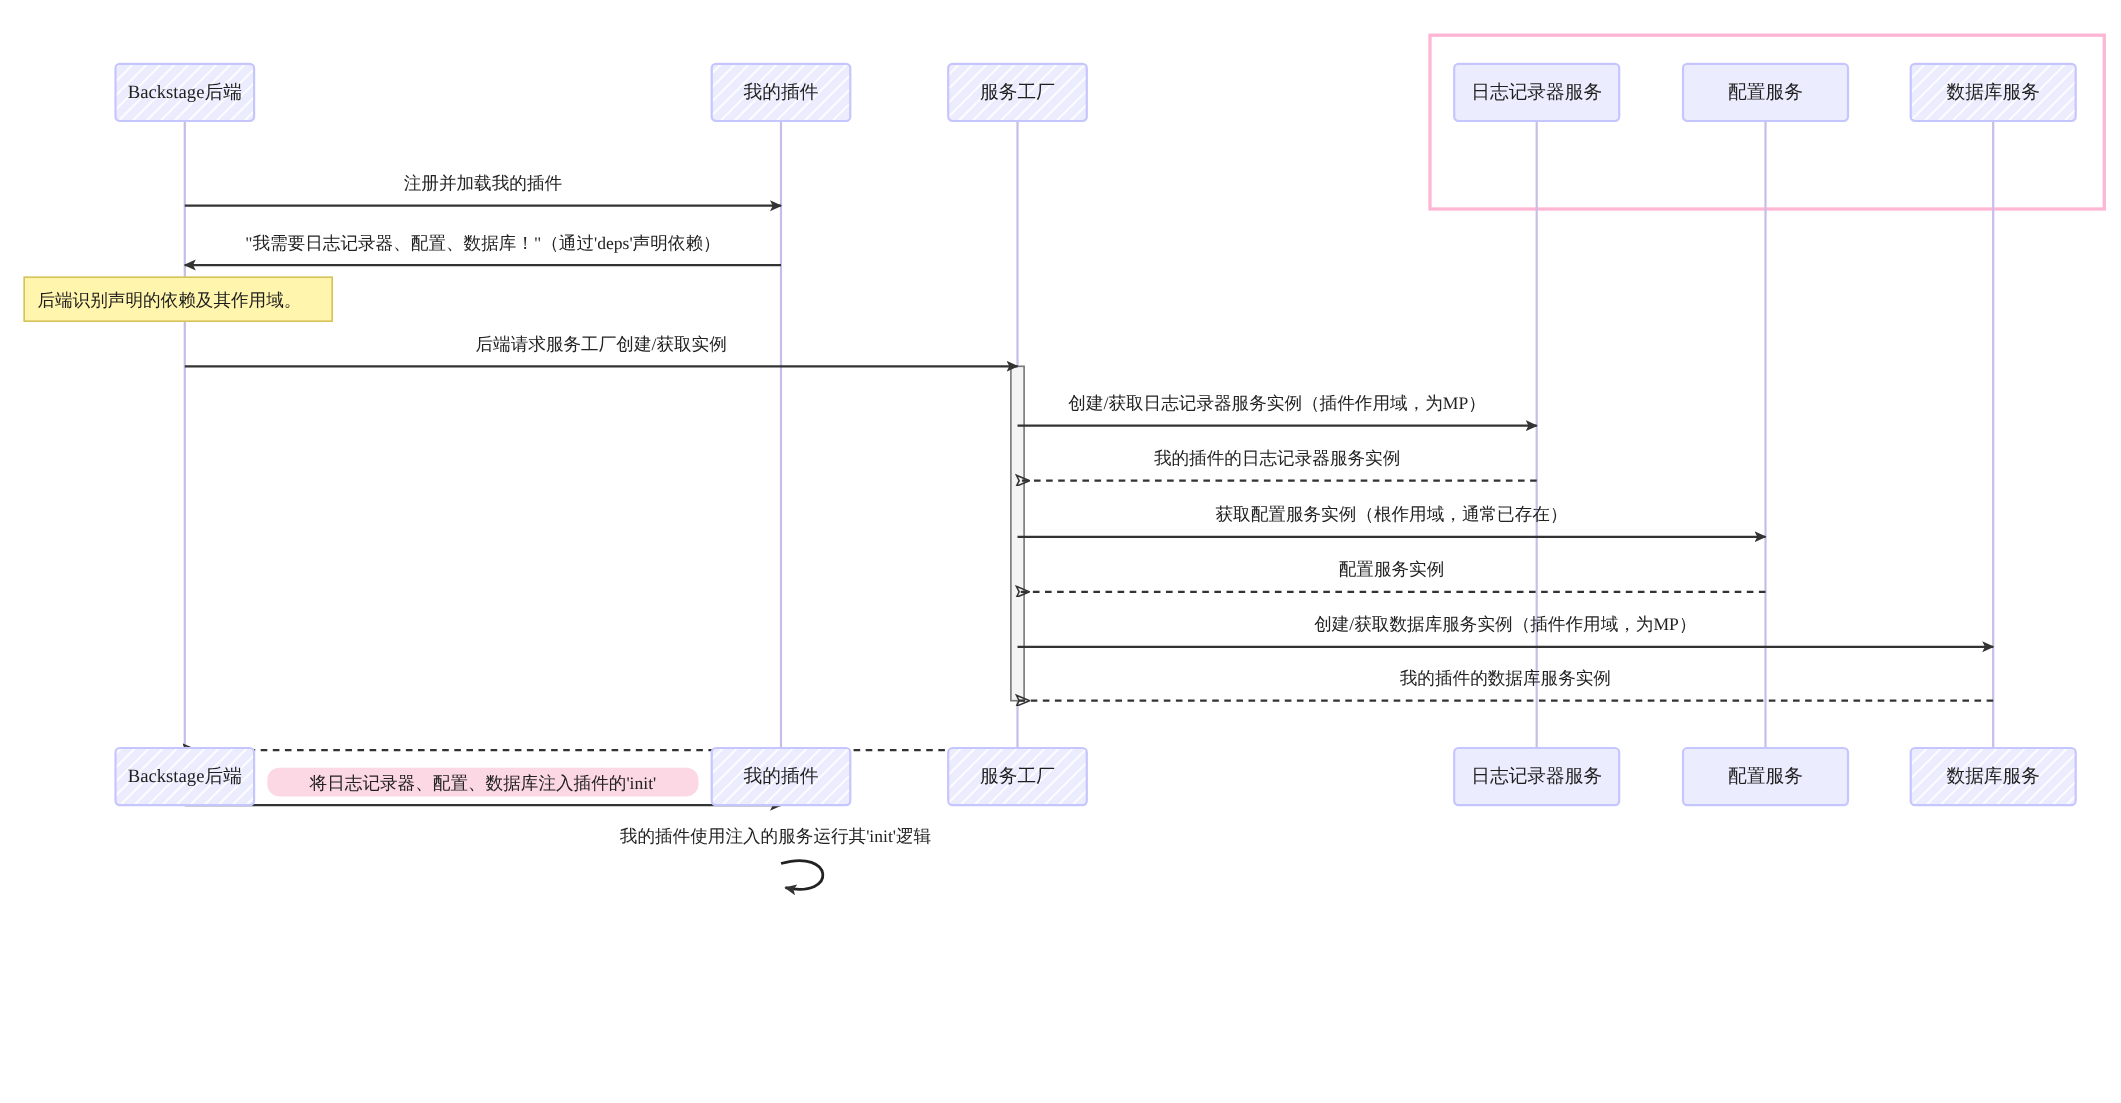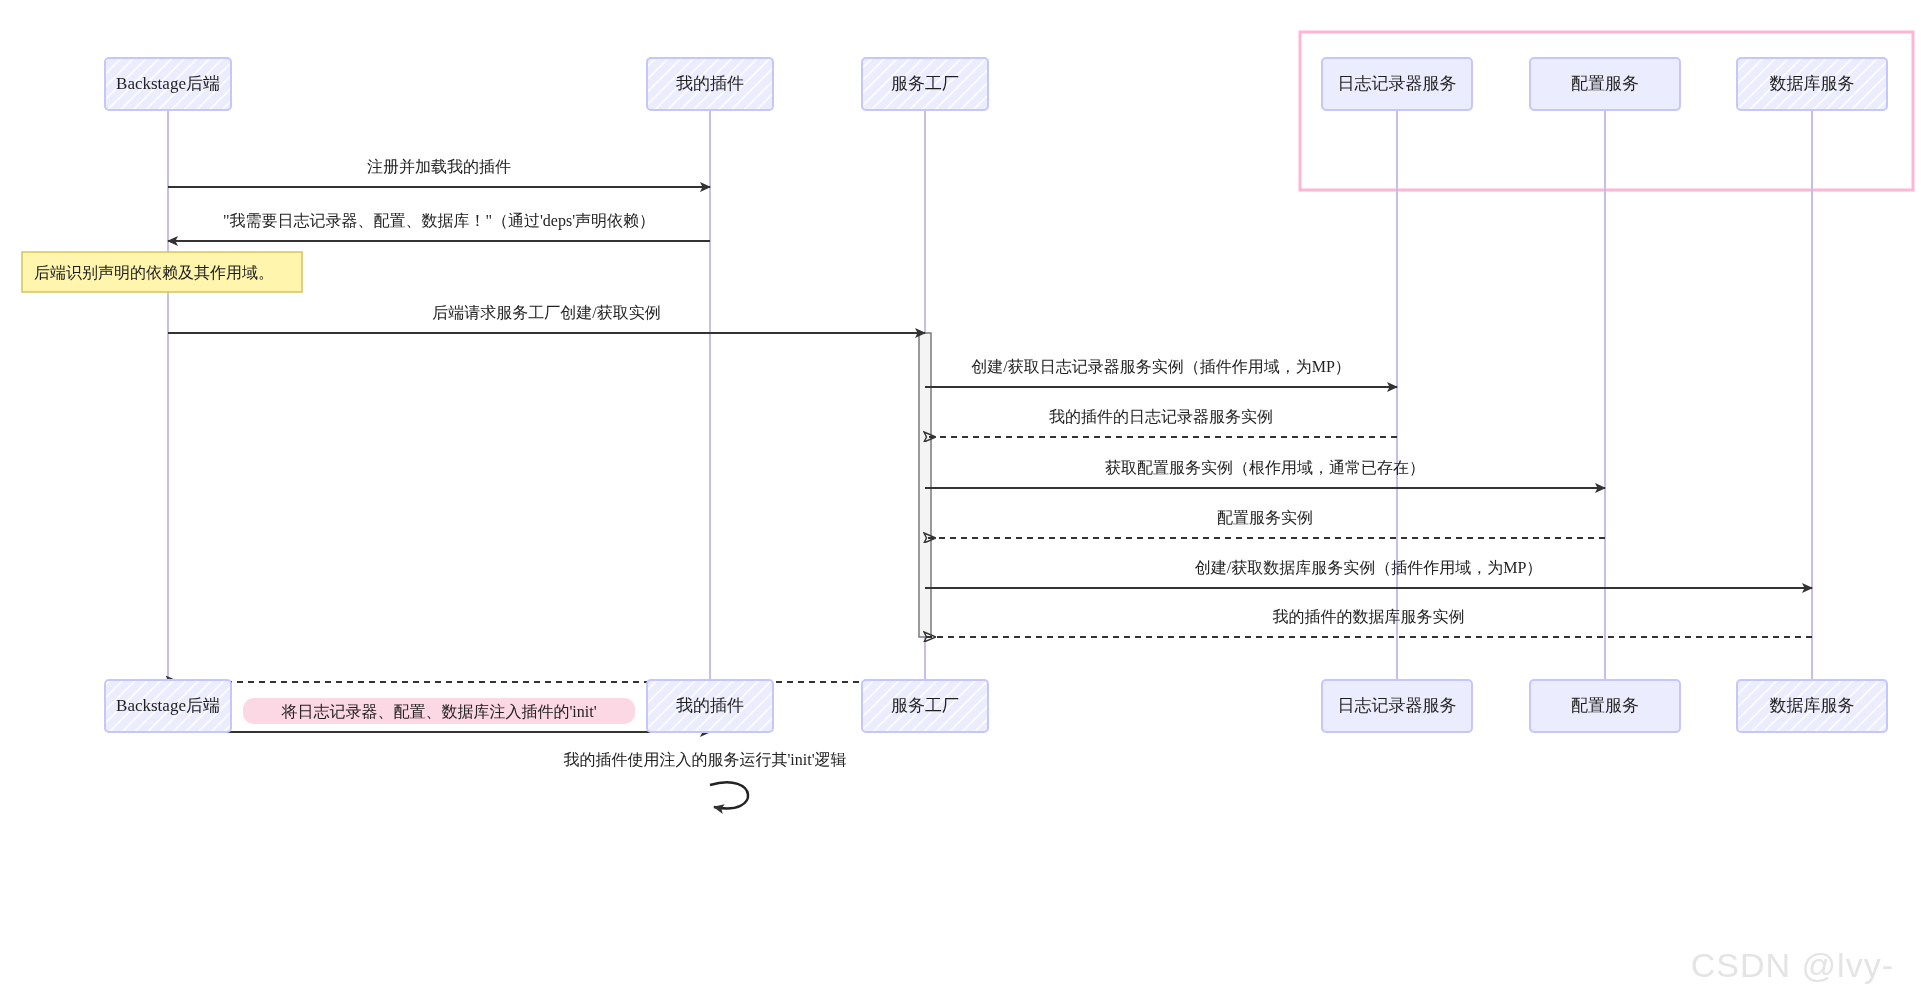--- a/index.html
+++ b/index.html
@@ -239,14 +239,13 @@
         </g>
       </g>
     <g id="notes-layer">
         <g>
           <rect x="22" y="252" width="280" height="40" class="note-box"></rect>
           <text x="34" y="278" class="note-text">后端识别声明的依赖及其作用域。</text>
         </g>
       </g>
   </svg>
 
-  <div class="watermark">CSDN @lvy-</div>
 </div>
 
 </body></html>

